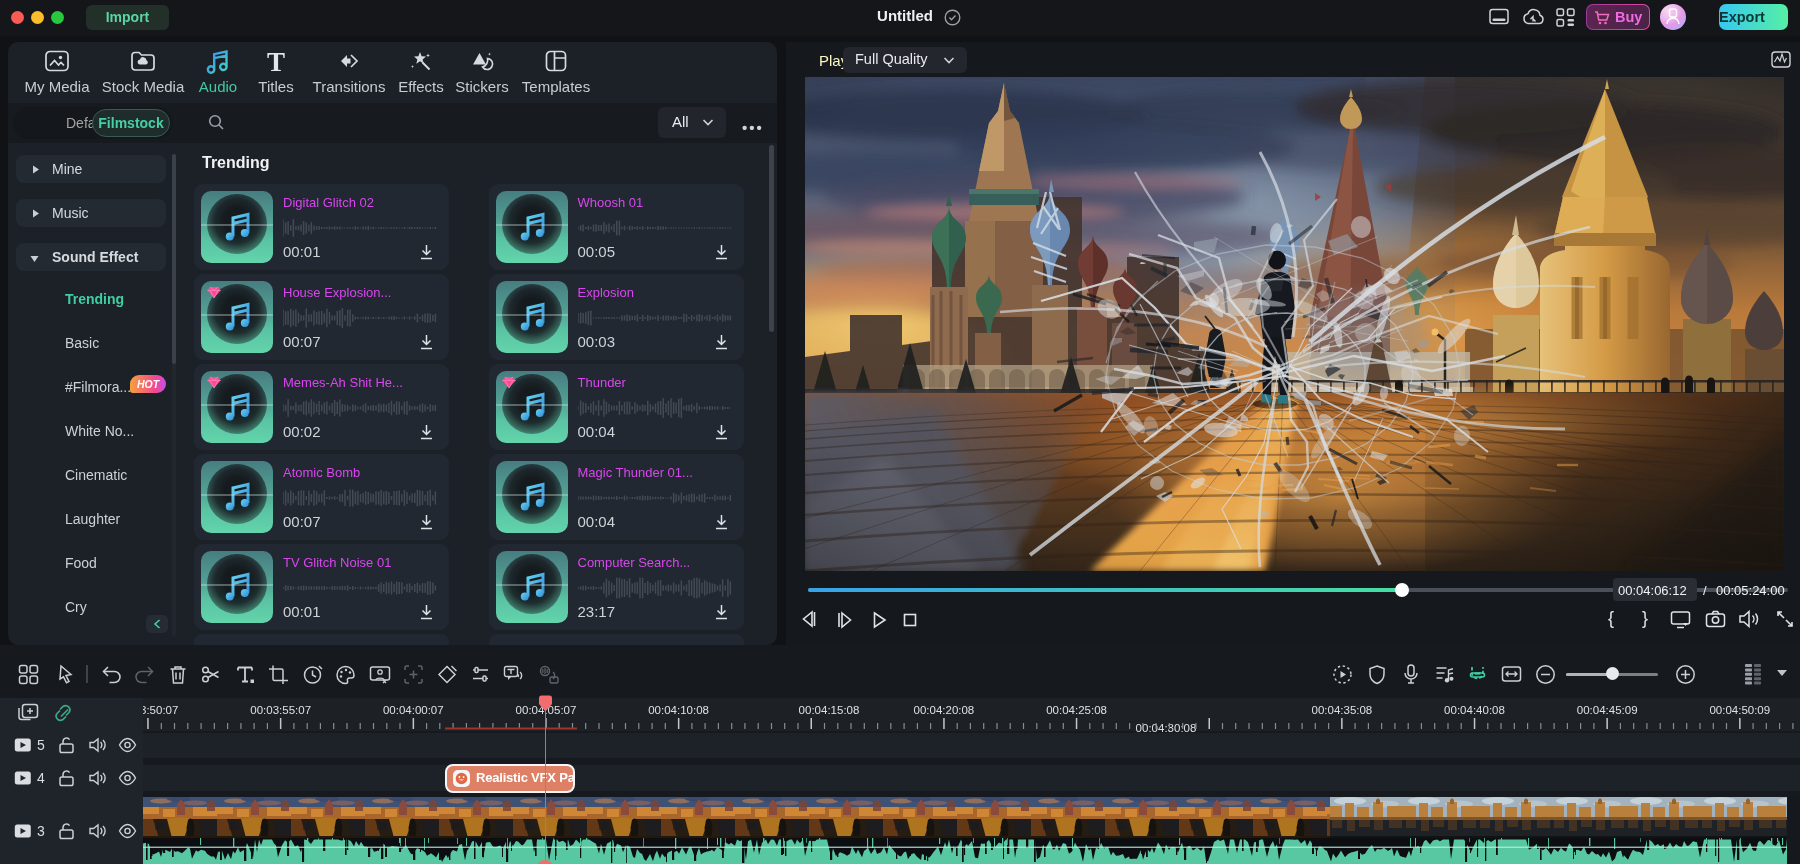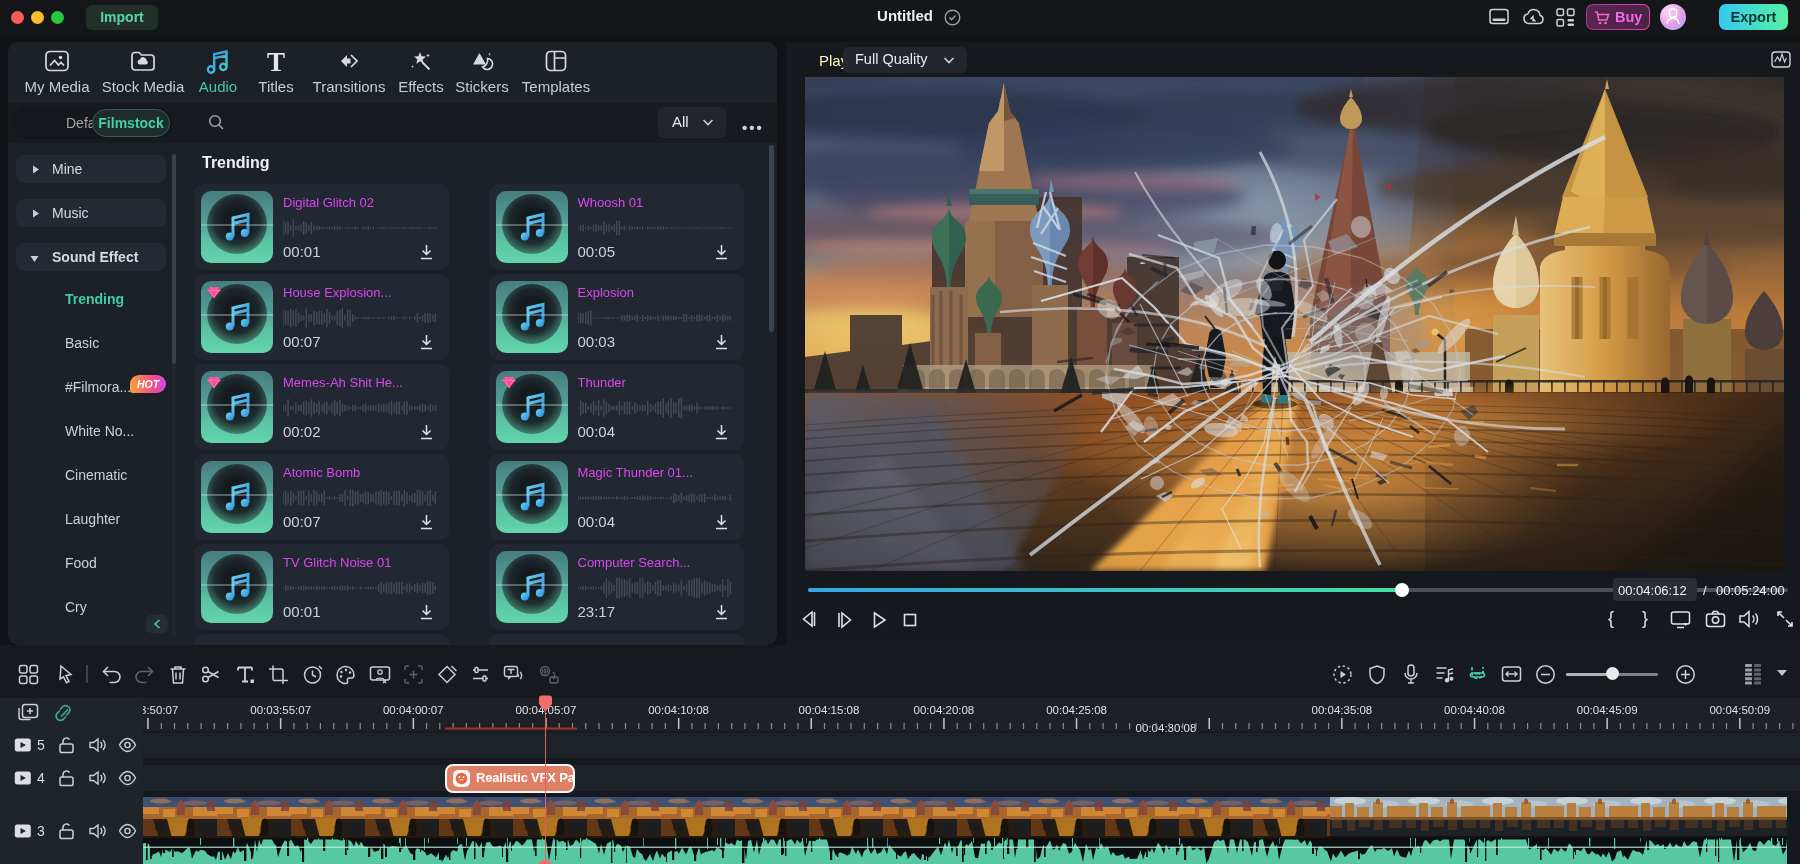--- a/index.html
+++ b/index.html
@@ -2,21 +2,21 @@
 <html><head>
 <meta charset="utf-8">
 <style>
   * { margin:0; padding:0; box-sizing:border-box; }
   html,body { width:1800px; height:864px; background:#101216; overflow:hidden;
     font-family:"Liberation Sans", sans-serif; }
   .abs { position:absolute; }
   
   #topbar { position:absolute; left:0; top:0; width:1800px; height:36px; background:#141619; }
   .tl { position:absolute; top:11px; width:13px; height:13px; border-radius:50%; }
-  #importBtn { position:absolute; left:86px; top:5px; width:72px; height:25px; background:#233029;
+  #importBtn { position:absolute; left:86px; top:5px; width:83px; height:25px; background:#233029;
     border-radius:6px; color:#58d5a8; font-size:14px; font-weight:bold; text-align:center; line-height:25px; }
   #title { position:absolute; left:820px; top:7px; width:170px; text-align:center; color:#eef0f2; font-size:15px; font-weight:bold;}
   
   #leftpanel { position:absolute; left:8px; top:42px; width:769px; height:603px; background:#1c2127; border-radius:10px; }
   .tab { position:absolute; top:7px; text-align:center; color:#c7ccd2; font-size:15px; }
   .tab .ic { height:29px; display:flex; align-items:flex-start; justify-content:center; }
   
   #searchrow { position:absolute; left:0; top:61px; width:769px; height:40px; background:#171b20; }
   
   .sideBtn { position:absolute; left:8px; width:150px; height:28px; background:#242a31; border-radius:8px;
@@ -85,21 +85,21 @@
   </div>
   <div class="abs" style="left:1660px;top:4px;width:26px;height:26px;border-radius:50%;
      background:radial-gradient(circle at 30% 25%,#f7d8ef 0%,#eeb7ec 35%,#e49ae8 55%,#b7aaf5 80%,#8fc4f2 100%);">
      <svg class="abs" style="left:5px;top:4px" width="16" height="18" viewBox="0 0 16 18">
        <rect x="4.5" y="1" width="7" height="8" rx="2" fill="none" stroke="#fff" stroke-width="1.4"></rect>
        <path d="M2 16 a6 6 0 0 1 12 0" fill="none" stroke="#fff" stroke-width="1.4"></path>
      </svg>
   </div>
   <div class="abs" style="left:1719px;top:4px;width:69px;height:26px;border-radius:7px;
      background:linear-gradient(90deg,#37c8f2,#55efa4);color:#0c3732;font-weight:bold;font-size:14.5px;
-     text-align:center;line-height:26px;">Export</div>
+     text-align:left;line-height:26px;">Export</div>
 </div>
 
 <div id="leftpanel">
 
   <div class="tab" style="left:14px;width:70px;">
     <div class="ic">
         <svg width="26" height="24" viewBox="0 0 26 24">
       <rect x="2" y="2.5" width="22" height="19" rx="4" fill="none" stroke="#d6dade" stroke-width="1.7"></rect>
       <circle cx="16.5" cy="8.5" r="1.7" fill="#d6dade"></circle>
       <path d="M6 16.5l4.5-5 4 4.5 2.5-2.5 3 3" fill="none" stroke="#d6dade" stroke-width="1.7"></path>

